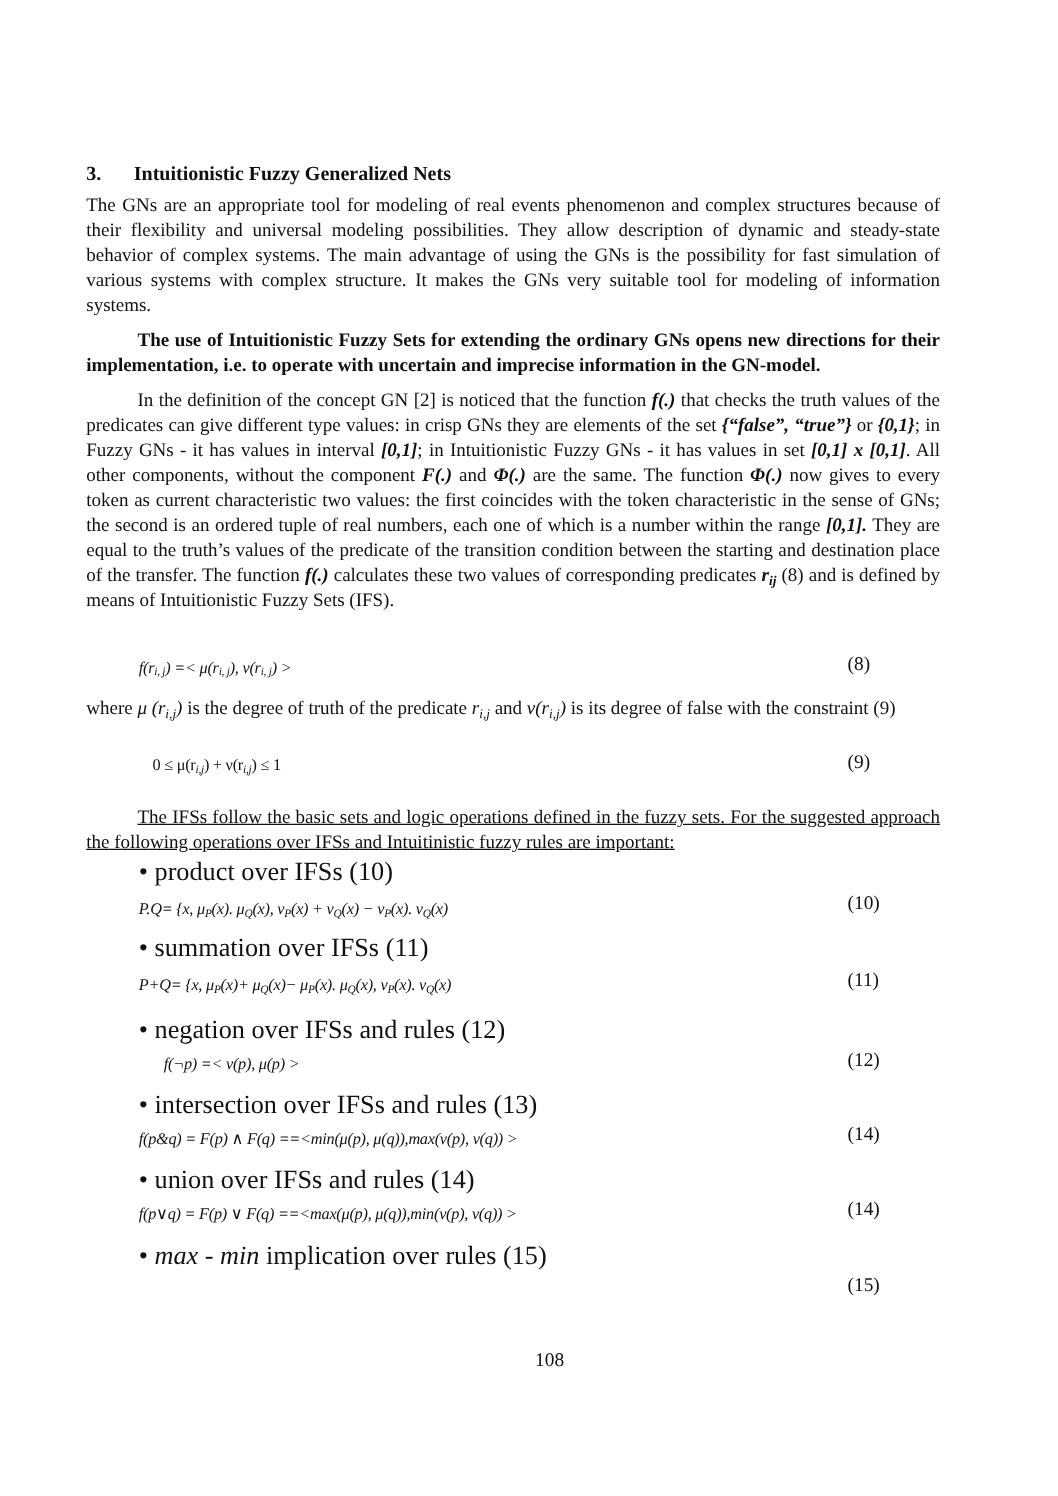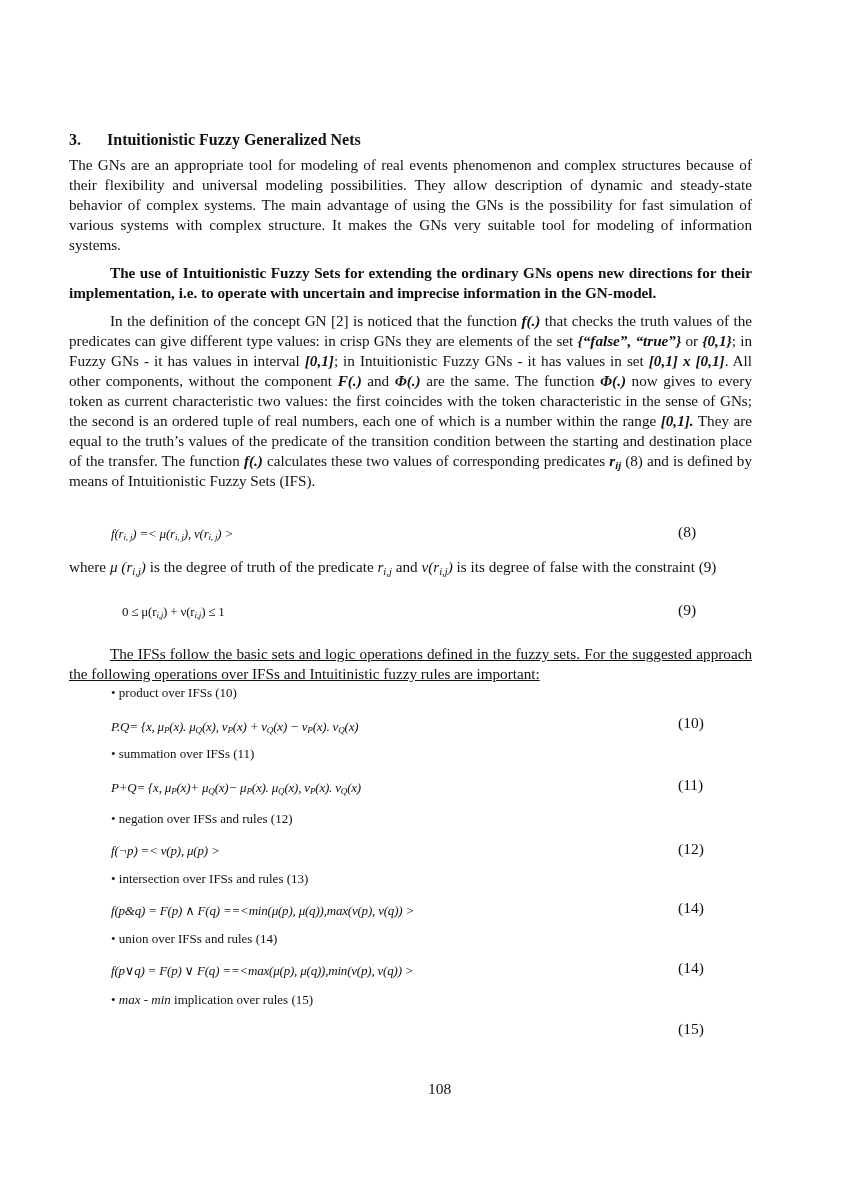--- a/index.html
+++ b/index.html
@@ -29,21 +29,21 @@
       font-size: 13px; font-style: italic; white-space: nowrap;
       letter-spacing: -0.2px;
     }
     .eq .up { font-style: normal; }
     .eqno {
       position: absolute; left: 678px;
       font-size: 15.5px;
     }
     .bullet {
       position: absolute; left: 111px;
-      font-size: 13px;
+      font-size: 21px;
     }
     .pagenum {
       position: absolute; left: 400px; top: 1080px;
       font-size: 15.5px;
       margin-left: 28px;
     }
     sub { font-size: 0.7em; vertical-align: -0.25em; line-height: 0; }
   </style>
 </head>
 <body>
@@ -72,21 +72,21 @@
 
   <div class="bullet" style="top:685px;">• product over IFSs (10)</div>
   <div class="eq" style="top:719px;"><span>P.Q= {x, μ</span><sub>P</sub><span>(x). μ</span><sub>Q</sub><span>(x), ν</span><sub>P</sub><span>(x) + ν</span><sub>Q</sub><span>(x) − ν</span><sub>P</sub><span>(x). ν</span><sub>Q</sub><span>(x)</span></div>
   <div class="eqno" style="top:714px;">(10)</div>
 
   <div class="bullet" style="top:746px;">• summation  over IFSs (11)</div>
   <div class="eq" style="top:780px;"><span>P+Q= {x, μ</span><sub>P</sub><span>(x)+ μ</span><sub>Q</sub><span>(x)− μ</span><sub>P</sub><span>(x). μ</span><sub>Q</sub><span>(x), ν</span><sub>P</sub><span>(x). ν</span><sub>Q</sub><span>(x)</span></div>
   <div class="eqno" style="top:776px;">(11)</div>
 
   <div class="bullet" style="top:811px;">• negation over IFSs and rules (12)</div>
-  <div class="eq" style="top:843px;">f(¬p) =&lt; ν(p), μ(p) &gt;</div>
+  <div class="eq" style="top:843px;margin-left:20px;">f(¬p) =&lt; ν(p), μ(p) &gt;</div>
   <div class="eqno" style="top:840px;">(12)</div>
 
   <div class="bullet" style="top:871px;">• intersection over IFSs and rules (13)</div>
   <div class="eq" style="top:903px;">f(p&amp;q) = F(p) ∧ F(q) ==&lt;min(μ(p), μ(q)),max(ν(p), ν(q)) &gt;</div>
   <div class="eqno" style="top:899px;">(14)</div>
 
   <div class="bullet" style="top:931px;">• union over IFSs and rules (14)</div>
   <div class="eq" style="top:963px;">f(p∨q) = F(p) ∨ F(q) ==&lt;max(μ(p), μ(q)),min(ν(p), ν(q)) &gt;</div>
   <div class="eqno" style="top:959px;">(14)</div>
 

